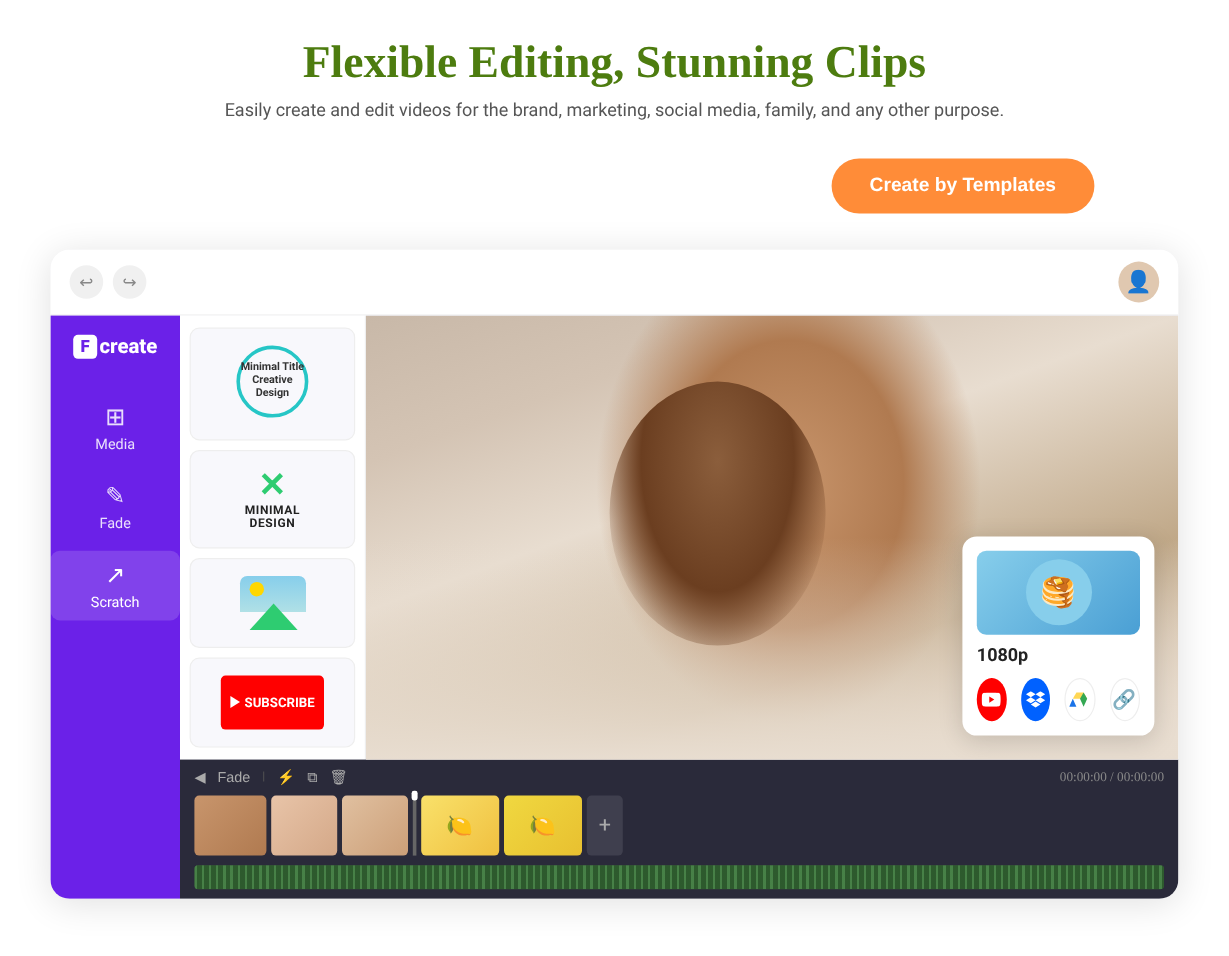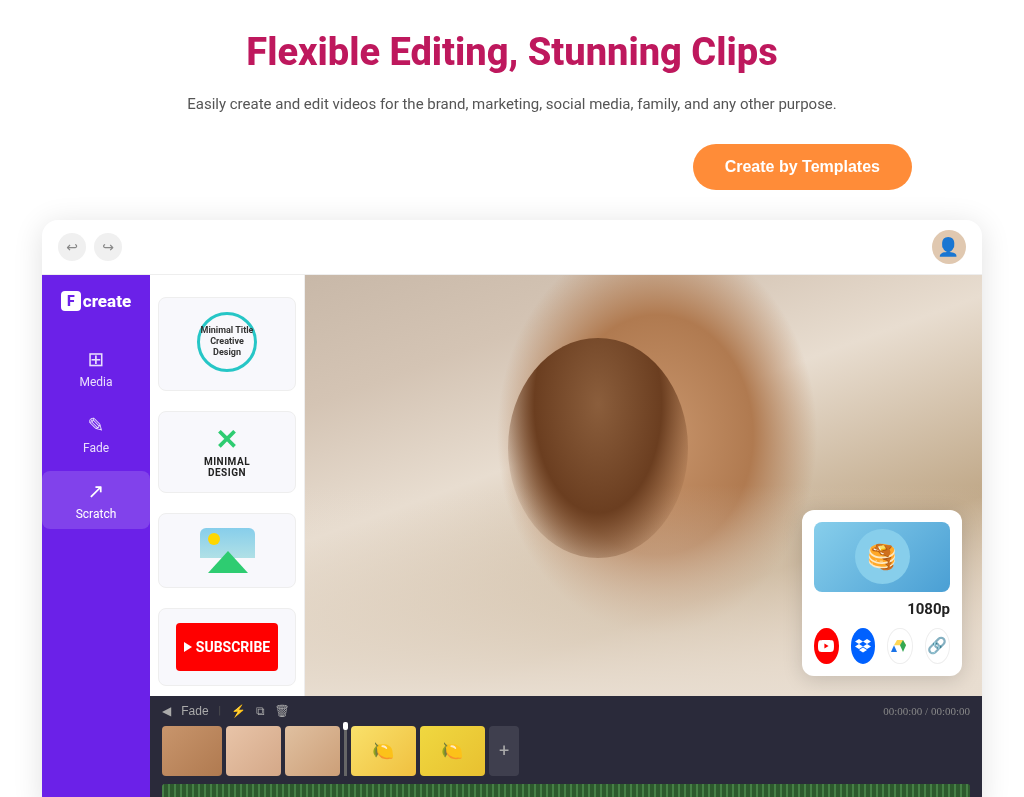--- a/index.html
+++ b/index.html
@@ -16,23 +16,24 @@
     .hero-section {
       text-align: center;
       max-width: 800px;
       width: 100%;
       margin-bottom: 30px;
     }
 
     .hero-title {
       font-size: 38px;
       font-weight: 800;
-      color: #be185d;
+      color: #4d7c0f;
       line-height: 1.2;
-      margin-bottom: 16px;
+      margin-bottom: 4px;
+      font-family: Liberation Serif, serif;
     }
 
     .hero-subtitle {
       font-size: 15px;
       color: #555;
       margin-bottom: 28px;
       line-height: 1.6;
     }
 
     .hero-buttons {
@@ -216,21 +217,20 @@
       background: #f8f8fc;
       border-radius: 8px;
       padding: 14px 10px;
       text-align: center;
       cursor: pointer;
       border: 1px solid #eee;
       min-height: 75px;
       display: flex;
       align-items: center;
       justify-content: center;
-      margin-top: 12px;
     }
 
     .template-card-1 {
       flex-direction: column;
     }
 
     .template-circle {
       width: 60px;
       height: 60px;
       border-radius: 50%;
@@ -311,21 +311,21 @@
       display: flex;
       align-items: center;
       gap: 6px;
     }
 
     .yt-btn {
       background: #ff0000;
       color: #fff;
       border-radius: 4px;
       padding: 16px 8px;
-      font-size: 14px;
+      font-size: 11px;
       font-weight: 700;
       display: flex;
       align-items: center;
       gap: 4px;
     }
 
     .yt-play {
       width: 0;
       height: 0;
       border-top: 5px solid transparent;
@@ -364,21 +364,21 @@
       border-radius: 8px;
       margin-bottom: 8px;
       position: relative;
       overflow: hidden;
       display: flex;
       align-items: center;
       justify-content: center;
     }
 
     .floating-card-label {
-      text-align: right;
+      text-align: left;
       font-size: 15px;
       font-weight: 700;
       color: #222;
     }
 
     
     .share-row {
       display: flex;
       justify-content: center;
       gap: 12px;

